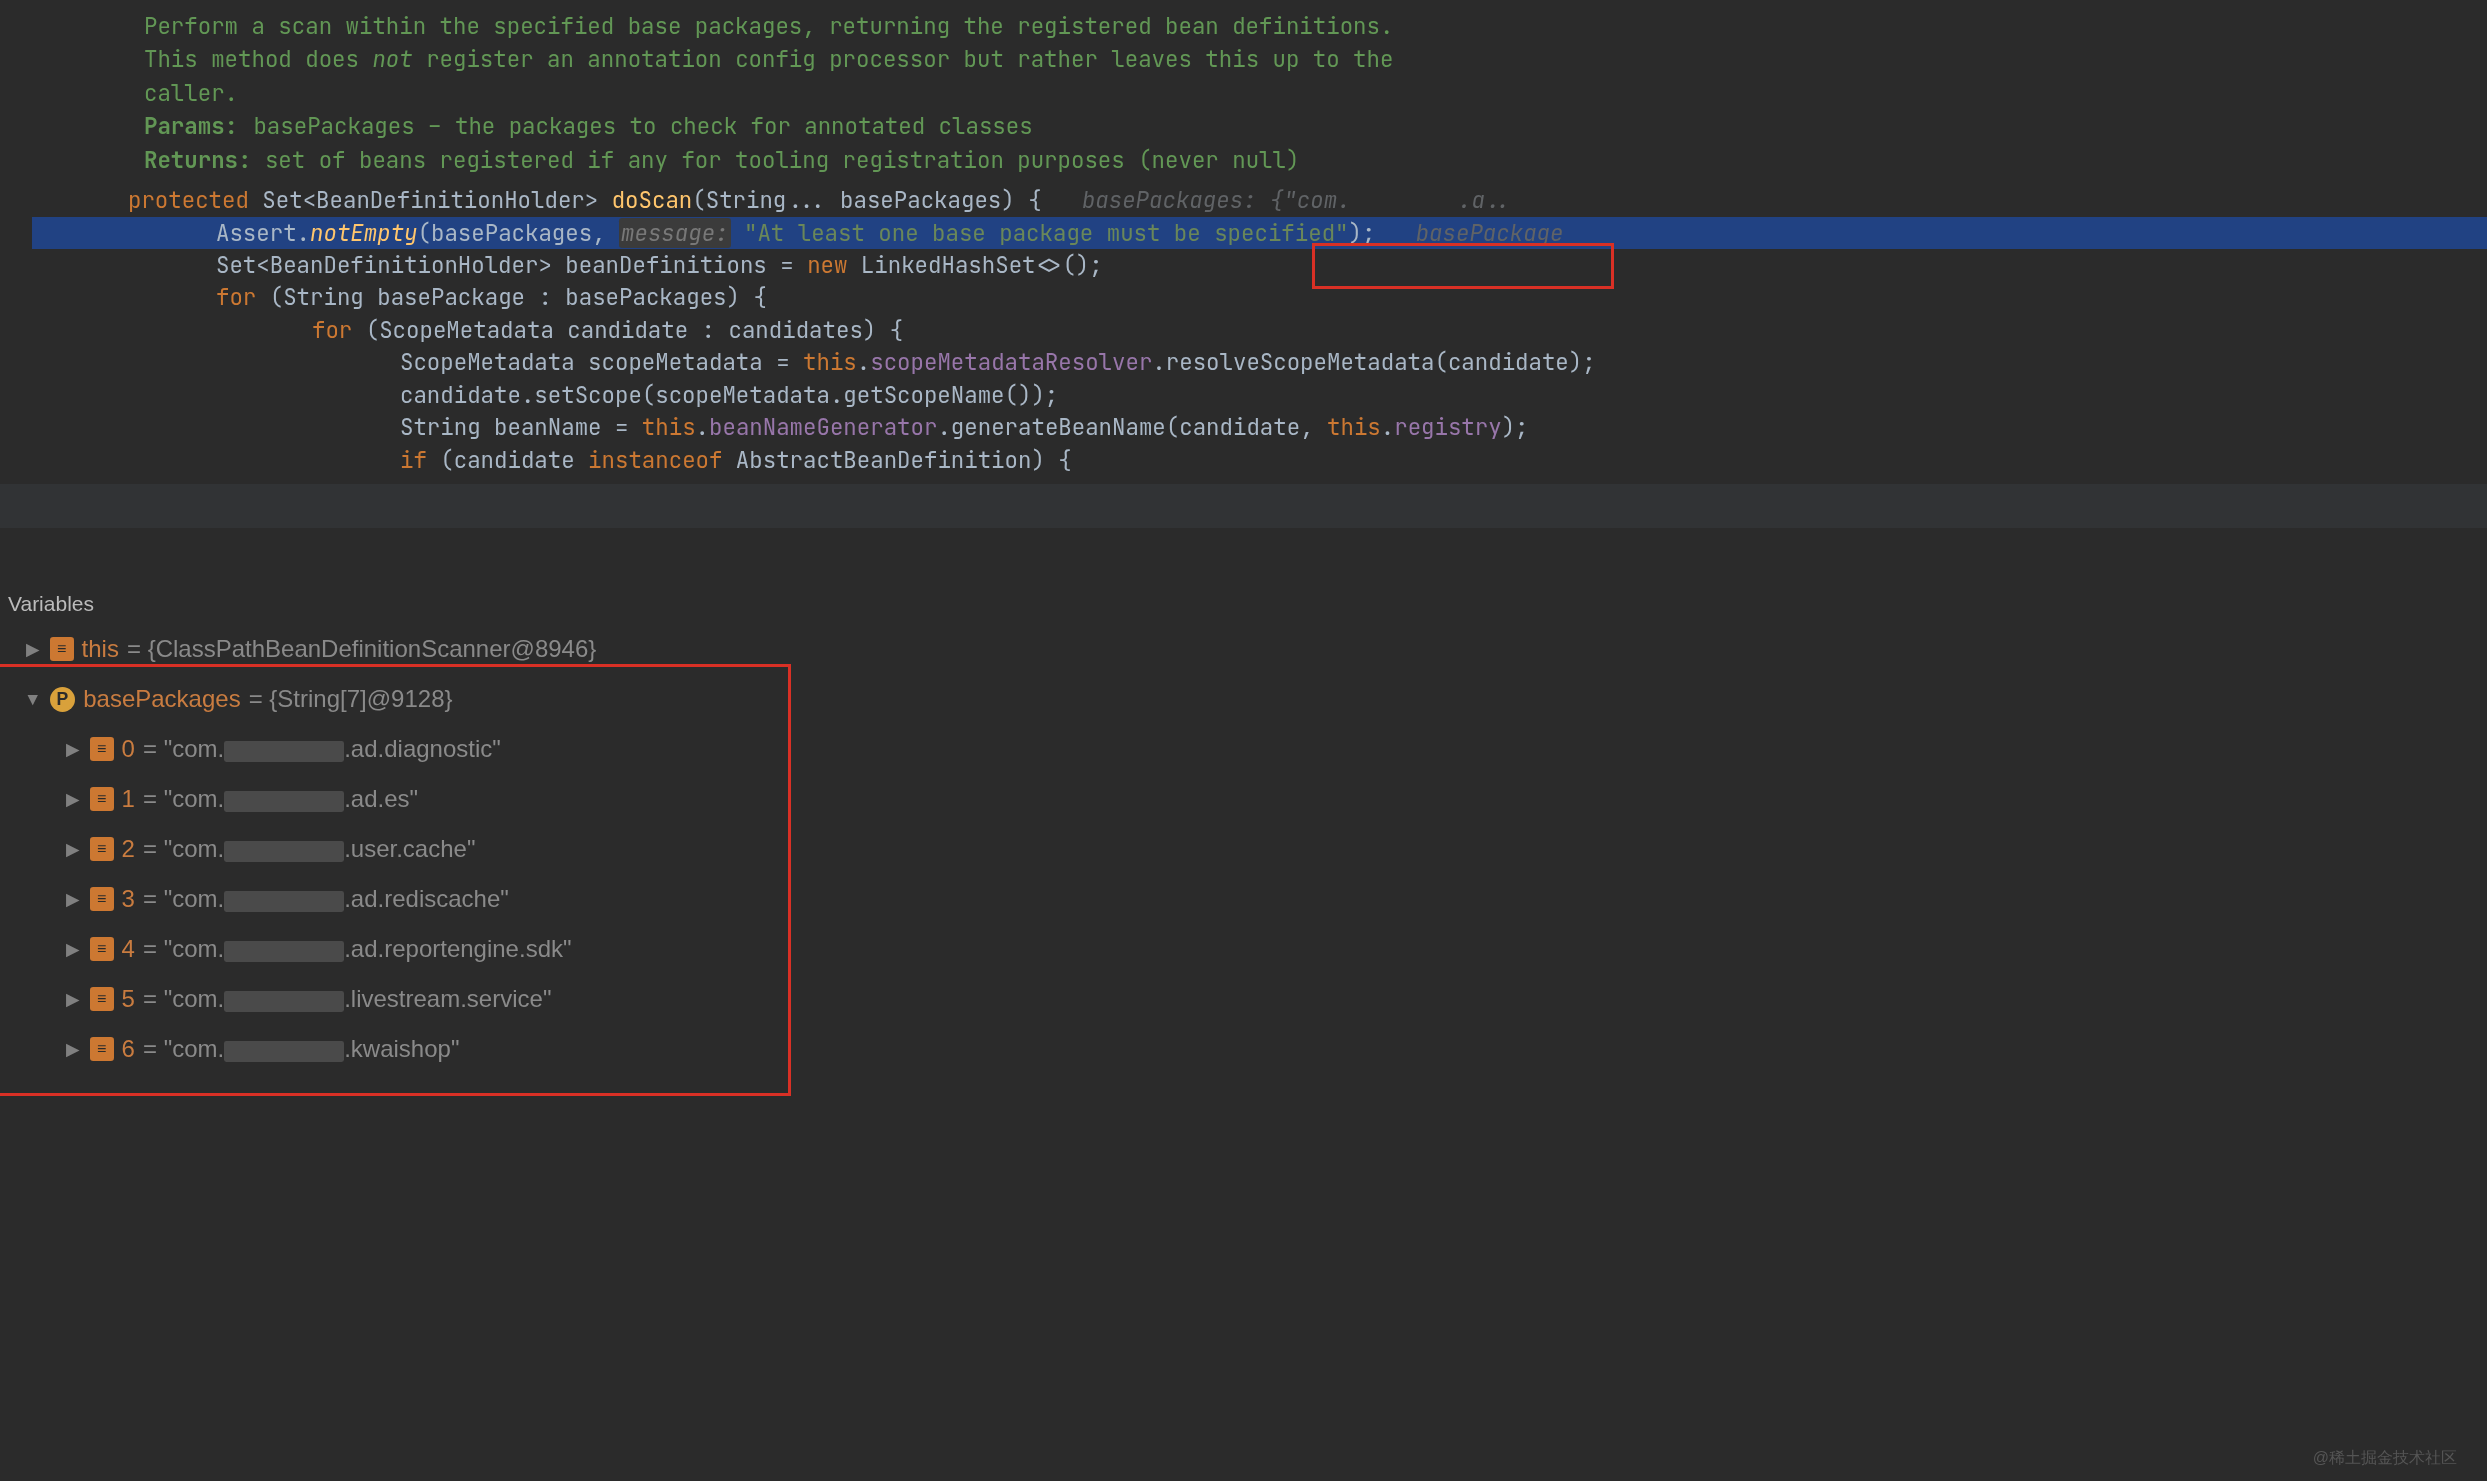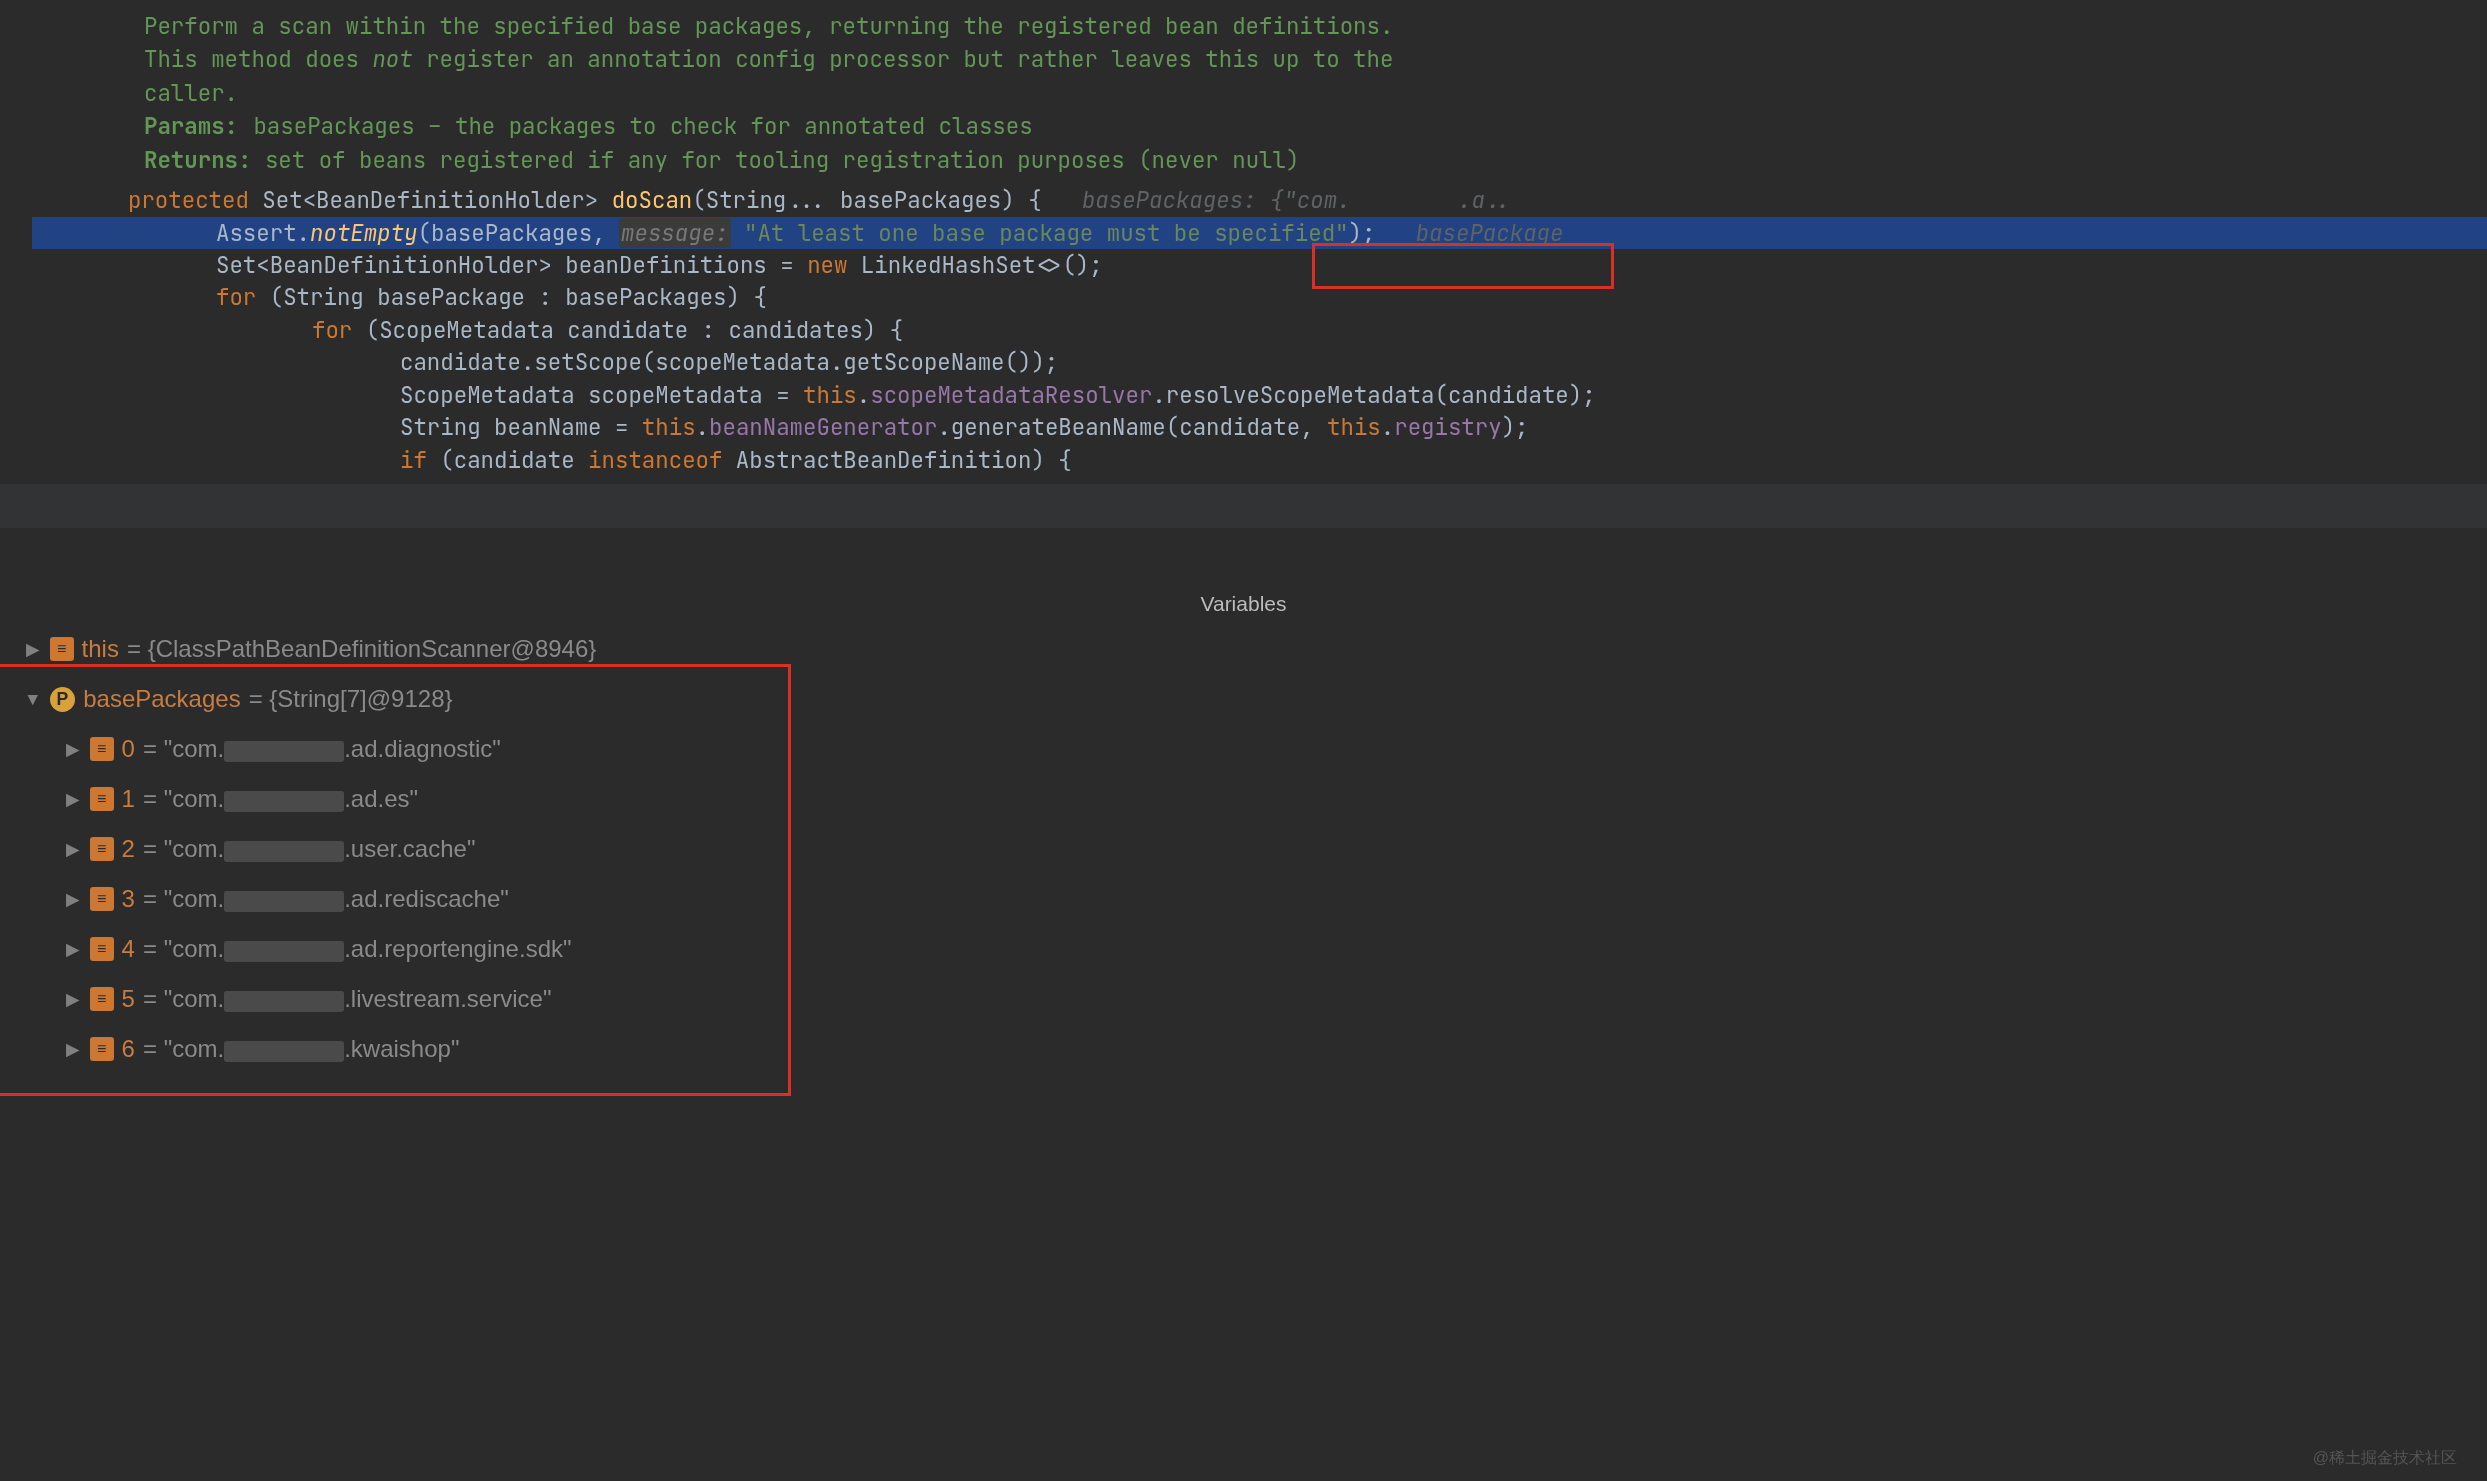--- a/index.html
+++ b/index.html
@@ -22,21 +22,21 @@
   .this-kw { color: #cc7832; }
   .red-frame {
     position: absolute;
     border: 3.2px solid #d93025;
     pointer-events: none;
   }
   .frame-param { top: 243px; left: 1312px; width: 302px; height: 46px; }
   .frame-vars  { top: 1019px; left: 24px; width: 799px; height: 432px; }
   .gap-bar { height: 44px; background: #313335; margin-top: 8px; }
   .gap2-bar { height: 48px; background: #2b2b2b; }
-  .panel-title { color: #bbbbbb; font-size: 21px; padding: 16px 8px 8px; font-family: "Segoe UI",Arial,sans-serif; text-align: center; }
+  .panel-title { color: #bbbbbb; font-size: 21px; padding: 16px 8px 8px; font-family: "Segoe UI",Arial,sans-serif; }
   .vars { font-family: "Segoe UI",Arial,sans-serif; font-size: 24px; padding: 0 24px; }
   .var-row { display: flex; align-items: center; height: 50px; gap: 8px; }
   .tri { width: 17.6px; color: #808080; font-size: 17.6px; text-align: center; }
   .eq-icon {
     display: inline-flex; width: 24px; height: 24px; border-radius: 3.2px;
     background: #cc7832; color: #2b2b2b; font-size: 16px; font-weight: bold;
     align-items:center; justify-content:center;
   }
   .p-icon {
     display:inline-flex; width:25.6px;height:25.6px;border-radius:50%;
@@ -77,23 +77,23 @@
 
     <div class="codeline selected indent2"><span>Assert.</span><span class="kw-yellow" style="font-style:italic">notEmpty</span><span>(basePackages, </span><span class="hint-box">message:</span> <span class="str-green">"At least one base package must be specified"</span><span>);   </span><span class="hint">basePackage</span></div>
 
     <div class="codeline indent2"><span>Set&lt;BeanDefinitionHolder&gt; beanDefinitions = </span><span class="kw-orange">new</span><span> LinkedHashSet&lt;&gt;();</span></div>
 
     <div class="codeline indent2"><span class="kw-orange">for</span><span> (String basePackage : basePackages) {</span></div>
 
 
     <div class="codeline indent3"><span class="kw-orange">for</span><span> (ScopeMetadata candidate : candidates) {</span></div>
 
+    <div class="codeline indent4"><span>ScopeMetadata scopeMetadata = </span><span class="this-kw">this</span><span>.</span><span class="const-purple">scopeMetadataResolver</span><span>.resolveScopeMetadata(candidate);</span></div>
+
     <div class="codeline indent4"><span>candidate.setScope(scopeMetadata.getScopeName());</span></div>
-
-    <div class="codeline indent4"><span>ScopeMetadata scopeMetadata = </span><span class="this-kw">this</span><span>.</span><span class="const-purple">scopeMetadataResolver</span><span>.resolveScopeMetadata(candidate);</span></div>
 
     <div class="codeline indent4"><span>String beanName = </span><span class="this-kw">this</span><span>.</span><span class="const-purple">beanNameGenerator</span><span>.generateBeanName(candidate, </span><span class="this-kw">this</span><span>.</span><span class="const-purple">registry</span><span>);</span></div>
 
     <div class="codeline indent4"><span class="kw-orange">if</span><span> (candidate </span><span class="kw-orange">instanceof</span><span> AbstractBeanDefinition) {</span></div>
   </div>
 
   <div class="red-frame frame-param"></div>
 </div>
 
 <div class="gap-bar"></div>

